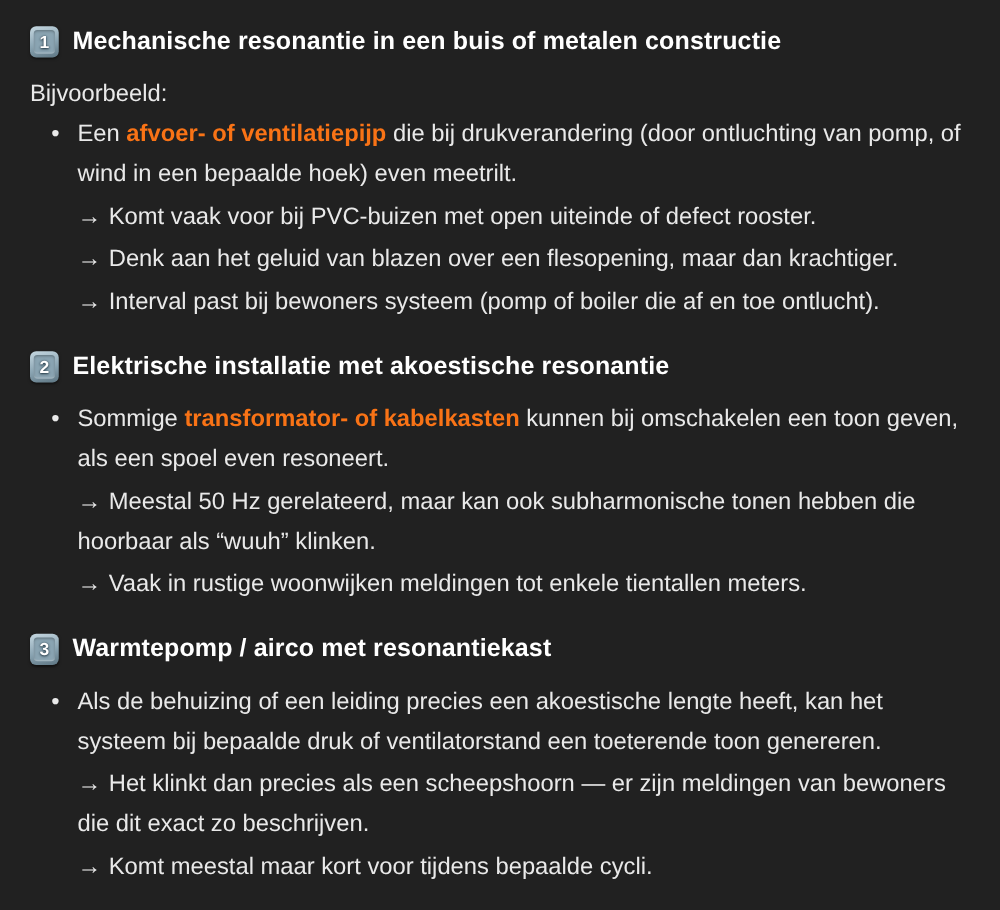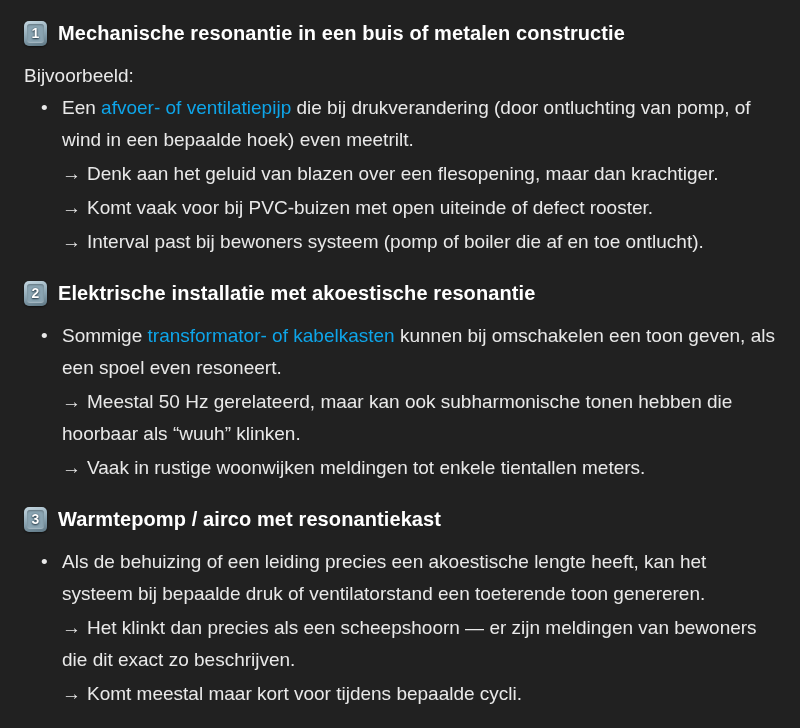--- a/index.html
+++ b/index.html
@@ -54,43 +54,43 @@
   .intro{margin:0;}
   .bullet-list{margin:0;padding:0;list-style:none;}
   .bullet-item{position:relative;padding-left:38px;margin:0;}
   .bullet-marker{
     position:absolute;left:17px;top:0;
     font-size:19px;line-height:32px;
   }
   .bullet-text{margin:0;}
   .arrow-line{margin:2px 0 0 0;}
   .arrow-glyph{margin-right:6px;}
-  .seg-bold{font-weight:400;color:#0ea5e9;}
+  .seg-bold{font-weight:700;color:#f97316;}
   .seg-italic{}
 </style>
 </head>
 <body>
 
 <main class="content">
     <section class="section">
       <h2 class="section-heading">
         <span class="badge">
           <span class="badge-inner">
             <span class="badge-digit">1</span>
           </span>
         </span>
         <span class="title-text">Mechanische resonantie in een buis of metalen constructie</span>
       </h2>
       <p class="intro">Bijvoorbeeld:</p>
       <ul class="bullet-list">
         <li class="bullet-item">
           <span class="bullet-marker">•</span>
           <p class="bullet-text"><span class="seg">Een </span><span class="seg seg-bold">afvoer- of ventilatiepijp</span><span class="seg"> die bij drukverandering (door ontluchting van pomp, of wind in een bepaalde hoek) even meetrilt.</span></p>
+          <p class="arrow-line"><span class="arrow-glyph">→</span><span class="seg">Komt vaak voor bij PVC-buizen met open uiteinde of defect rooster.</span></p>
           <p class="arrow-line"><span class="arrow-glyph">→</span><span class="seg">Denk aan het geluid van blazen over een flesopening, maar dan krachtiger.</span></p>
-          <p class="arrow-line"><span class="arrow-glyph">→</span><span class="seg">Komt vaak voor bij PVC-buizen met open uiteinde of defect rooster.</span></p>
           <p class="arrow-line"><span class="arrow-glyph">→</span><span class="seg">Interval past bij bewoners systeem (pomp of boiler die af en toe ontlucht).</span></p>
         </li>
       </ul>
     </section>
     <section class="section">
       <h2 class="section-heading">
         <span class="badge">
           <span class="badge-inner">
             <span class="badge-digit">2</span>
           </span>

